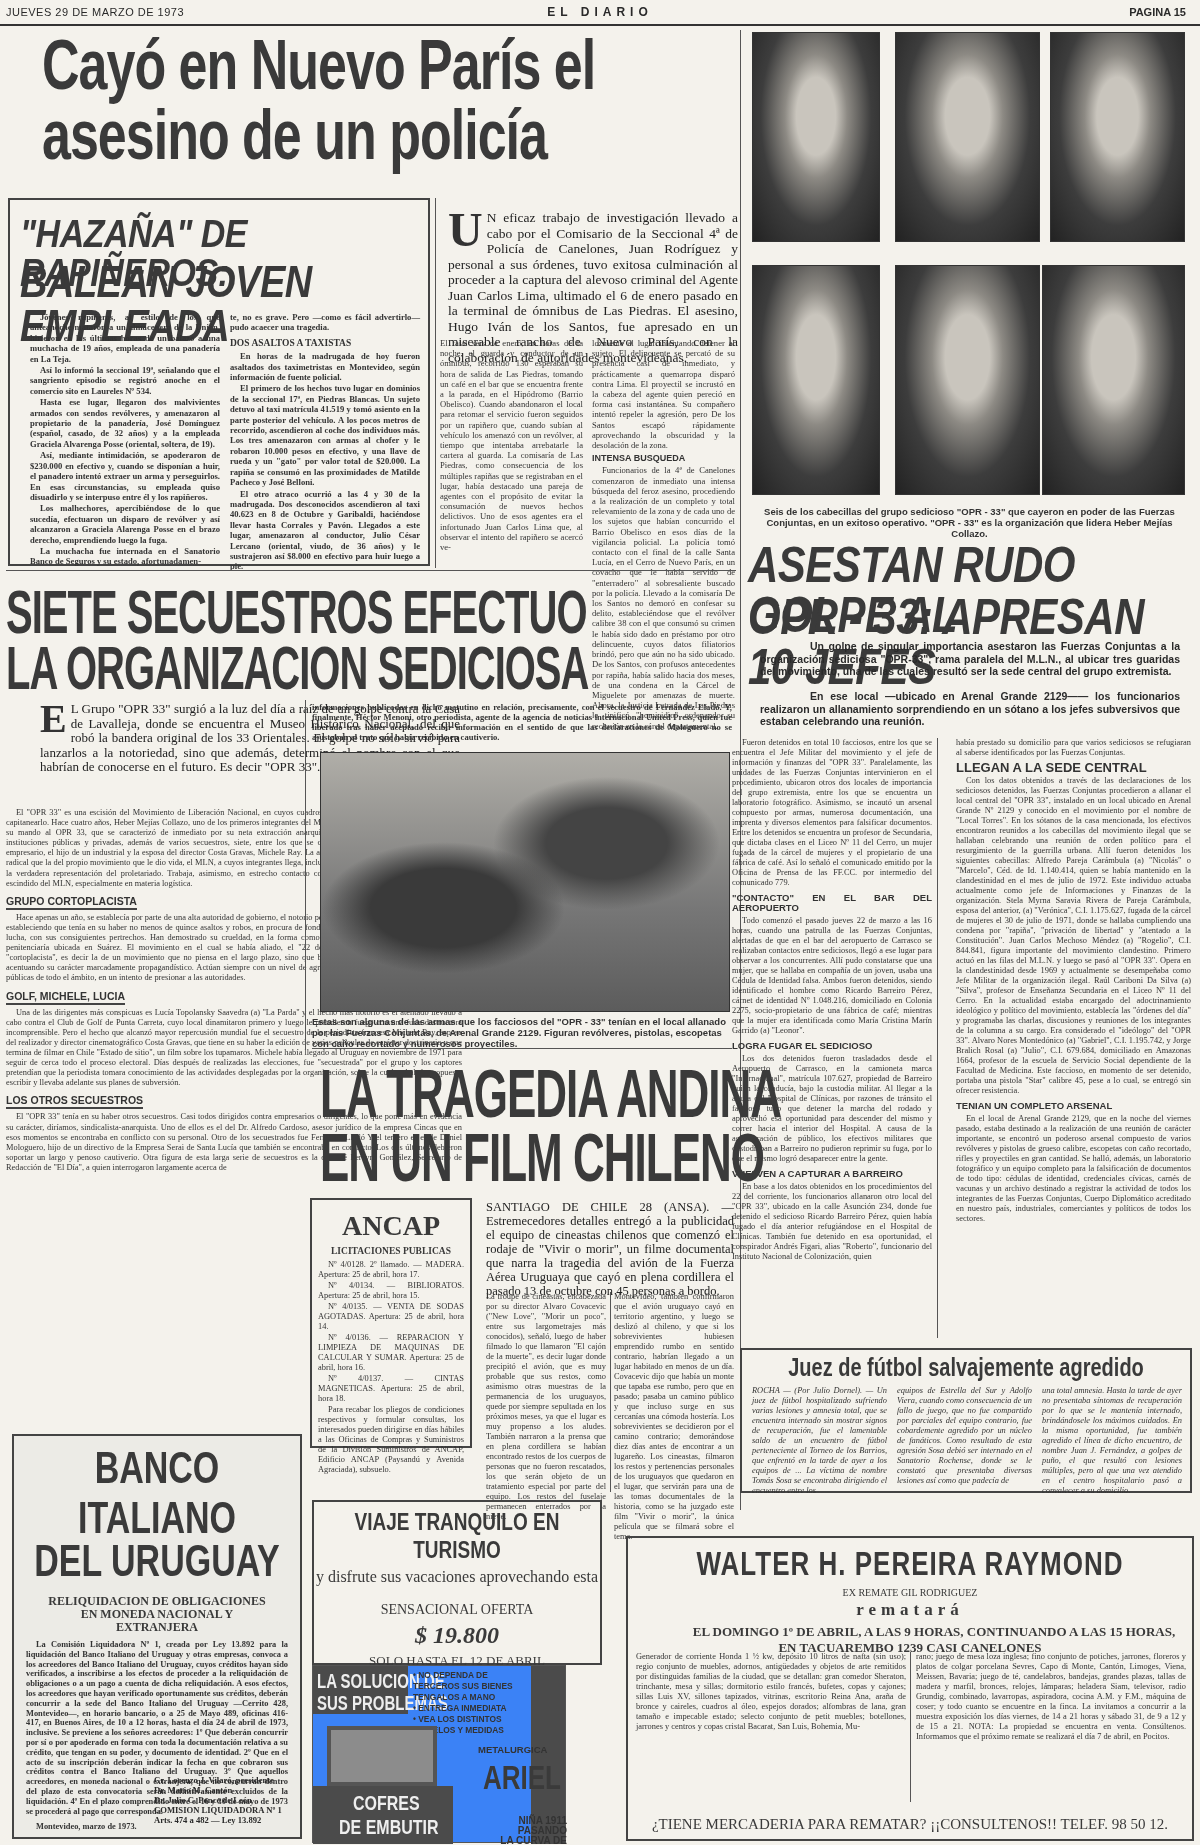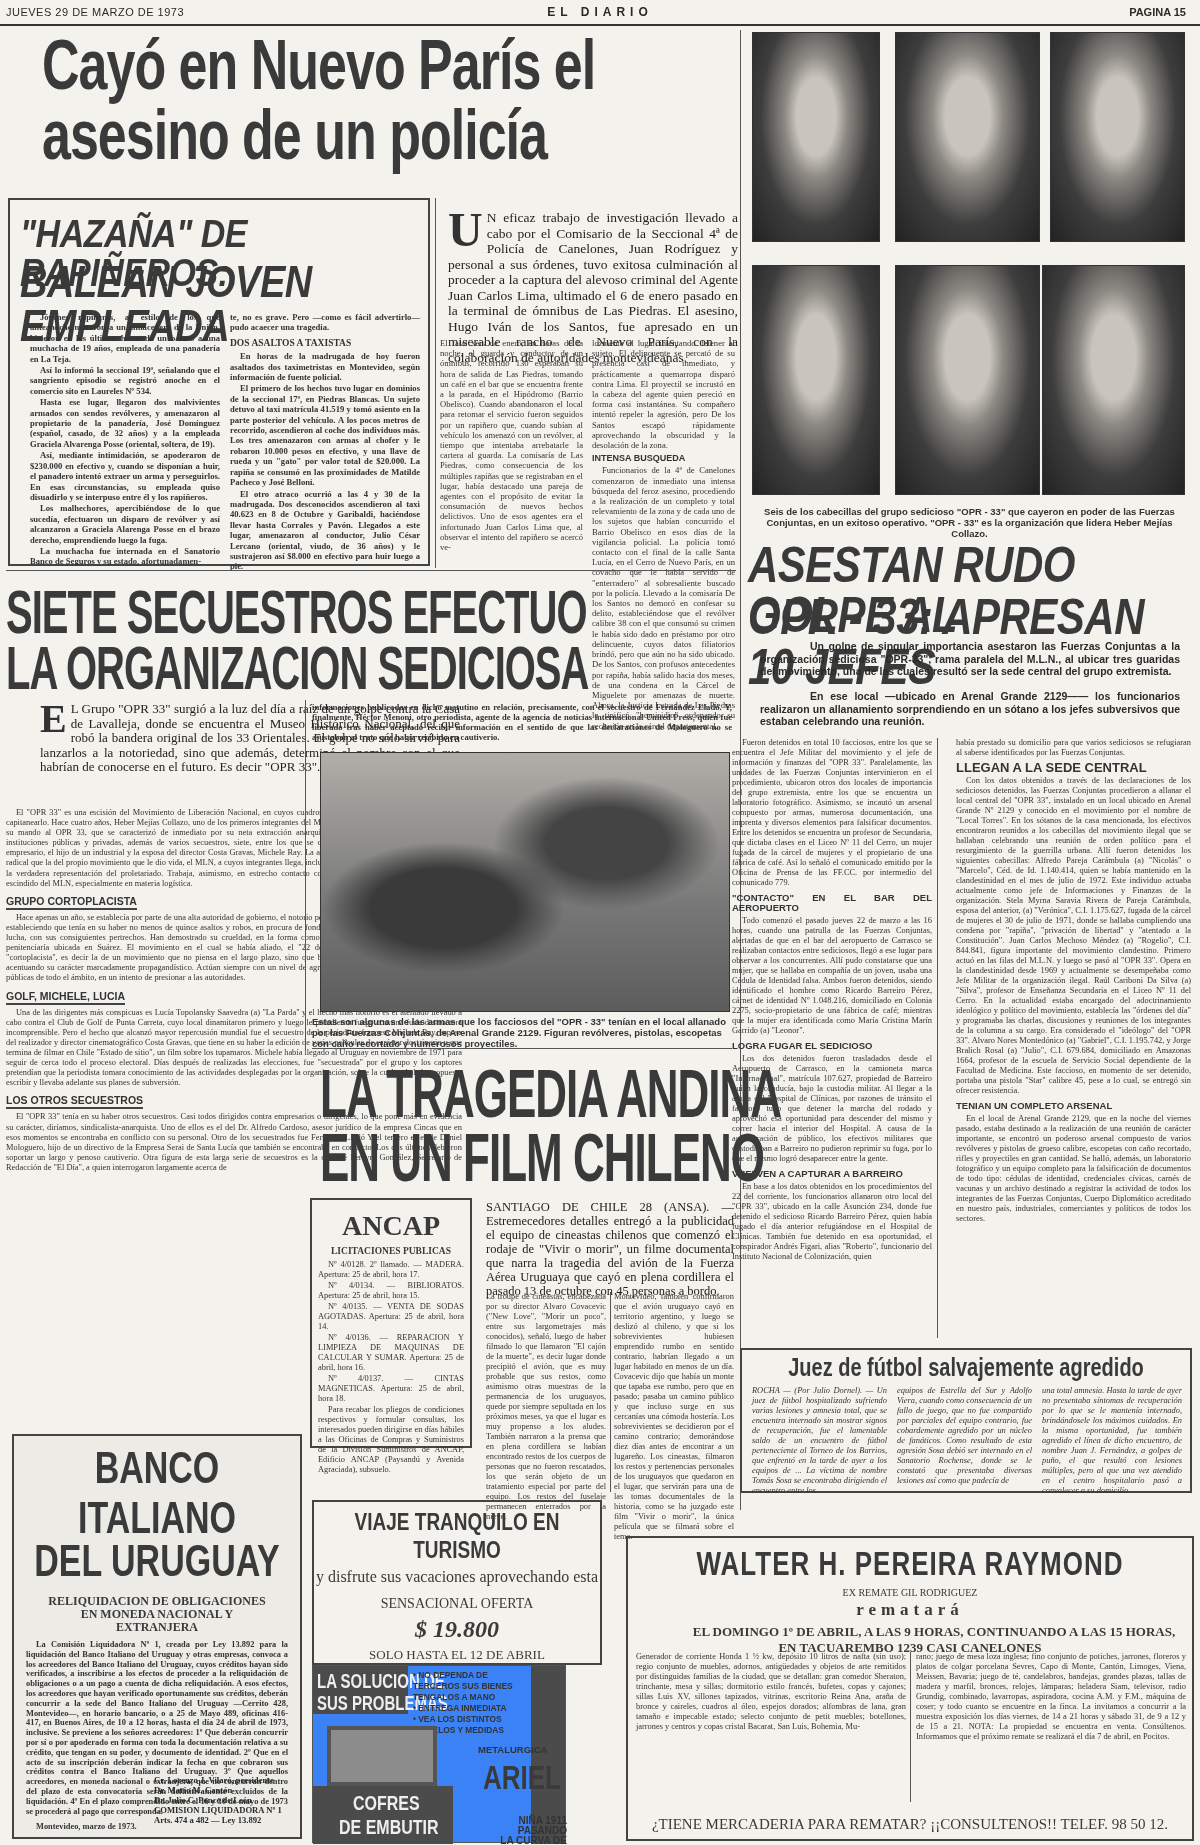--- a/index.html
+++ b/index.html
@@ -163,21 +163,21 @@
     <div>Dr. Mario M. Cantón</div>
     <div>Dr. Julio C. Ponce de León</div>
     <div>COMISION LIQUIDADORA Nº 1</div>
     <div>Arts. 474 a 482 — Ley 13.892</div>
   </div>
 </div>
 
 <div class="abs box" style="left:312px;top:1500px;width:290px;height:165px;">
   <div class="ad-title" style="font-size:19px;margin-top:12px;transform:scaleY(1.3);">VIAJE TRANQUILO EN TURISMO</div>
   <div class="ad-title" style="font-family:'Liberation Serif',serif;font-size:16px;margin-top:10px;font-weight:normal;">y disfrute sus vacaciones aprovechando esta</div>
-  <div class="ad-title" style="font-family:'Liberation Serif',serif;font-size:14px;margin-top:10px;font-weight:normal;">SENSACIONAL OFERTA</div>
+  <div class="ad-title" style="font-family:'Liberation Serif',serif;font-size:14px;margin-top:16px;font-weight:normal;">SENSACIONAL OFERTA</div>
   <div class="ad-title" style="font-family:'Liberation Serif',serif;font-size:24px;font-style:italic;margin-top:4px;">$ 19.800</div>
   <div class="ad-title" style="font-family:'Liberation Serif',serif;font-size:13px;margin-top:4px;font-weight:normal;">SOLO HASTA EL 12 DE ABRIL</div>
 </div>
 
 <div class="abs" style="left:312px;top:1665px;width:254px;height:178px;background:#3b82f6;border:1px solid #555;">
   <div class="ariel-block" style="position:absolute;left:0;top:0;width:95px;height:48px;"></div>
   <div class="ad-title" style="position:absolute;left:4px;top:4px;font-size:15px;color:#eee;transform:scaleY(1.3);transform-origin:top left;text-align:left;">LA SOLUCION DE</div>
   <div class="ad-title" style="position:absolute;left:4px;top:26px;font-size:15px;color:#eee;transform:scaleY(1.3);transform-origin:top left;text-align:left;">SUS PROBLEMAS</div>
   <div class="sans-txt bold" style="position:absolute;left:100px;top:4px;width:120px;font-size:8.4px;line-height:11px;color:#333;">
     <div>• NO DEPENDA DE TERCEROS SUS BIENES TENGALOS A MANO</div>

